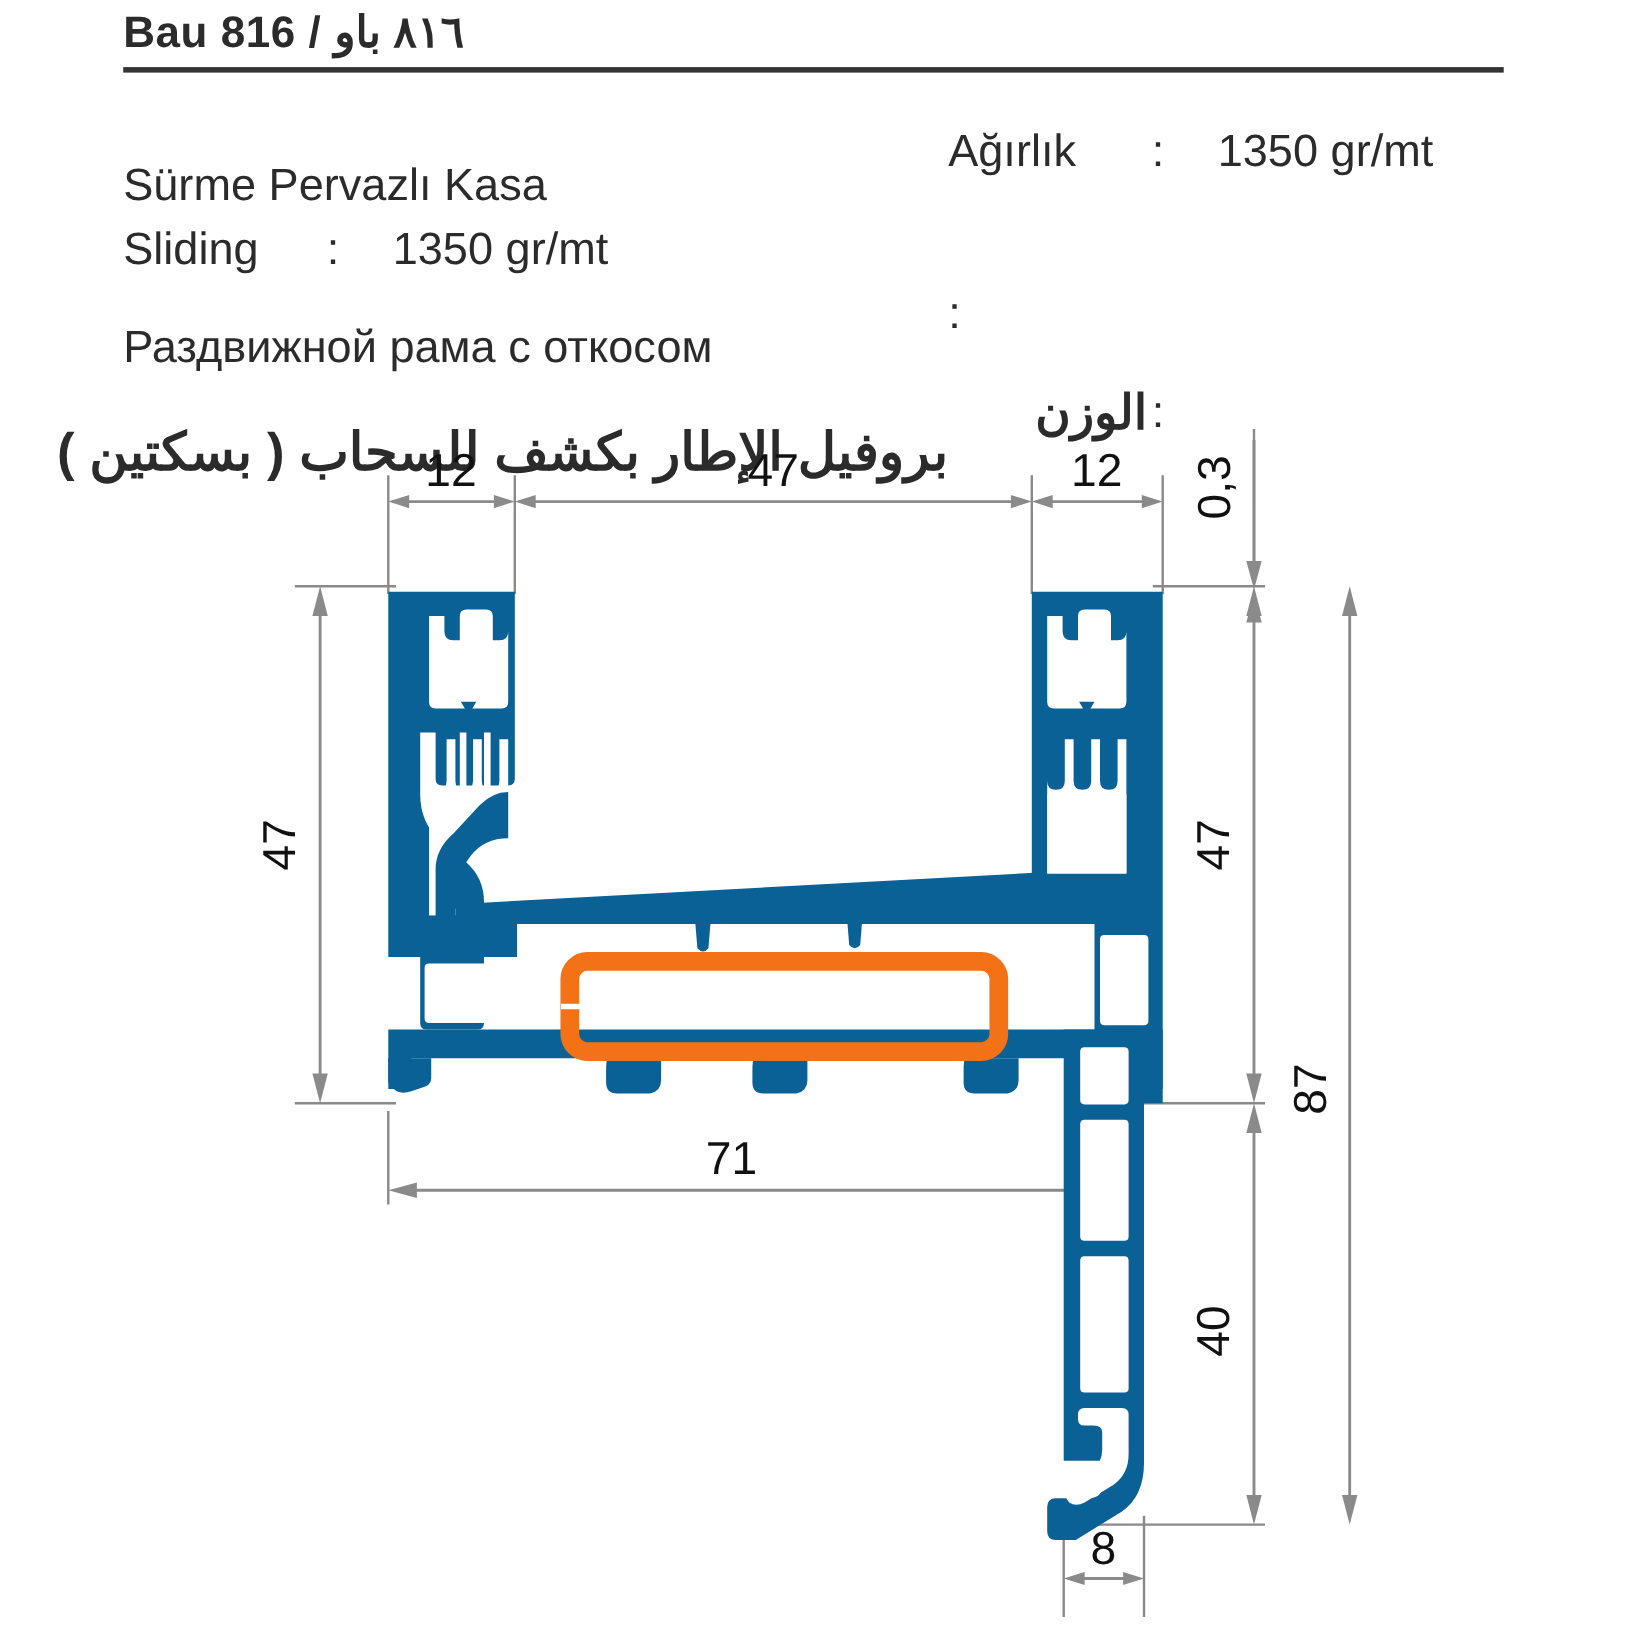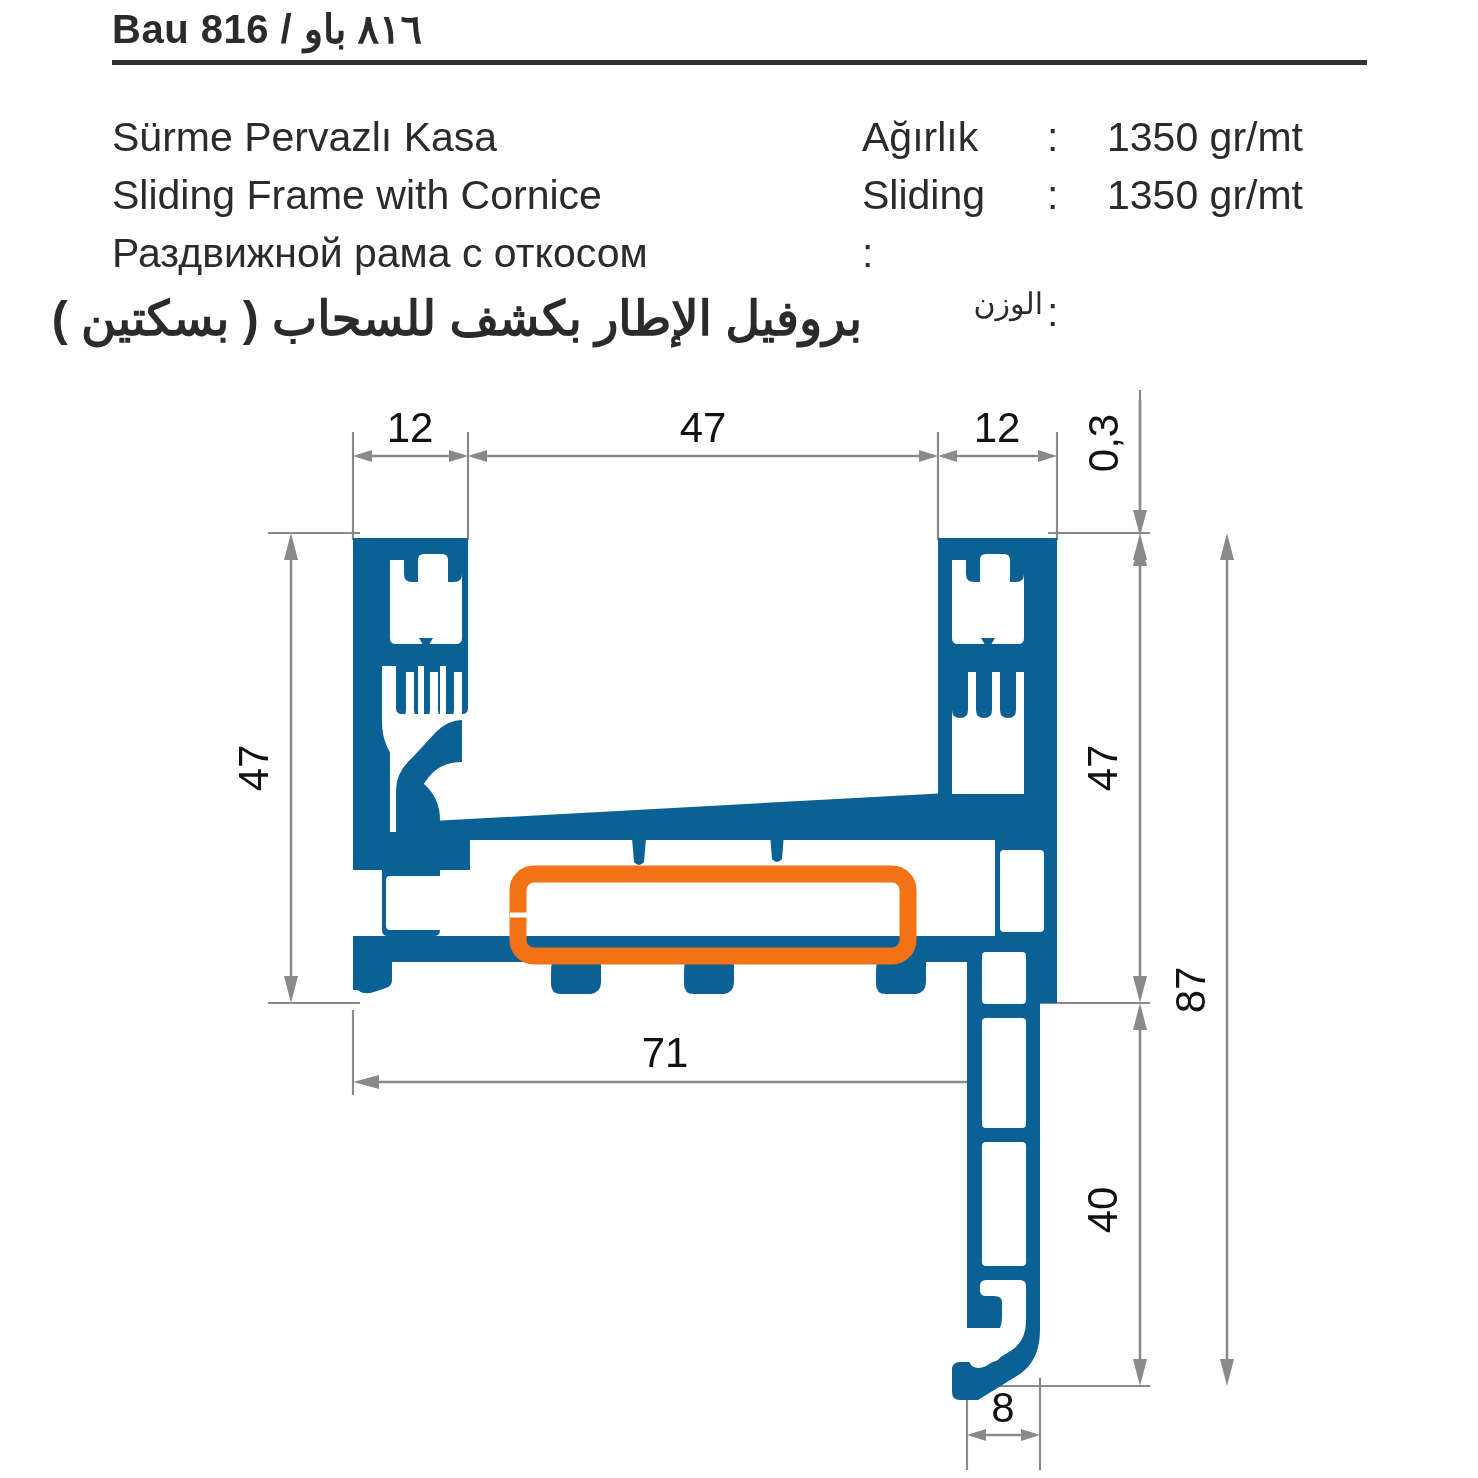--- a/index.html
+++ b/index.html
@@ -7,26 +7,26 @@
        font-family:"Liberation Sans", sans-serif;color:#2b2b2b;}
   #page{position:relative;width:1478px;height:1478px;}
 
   
   .hdr{position:absolute;left:112px;top:6px;width:1258px;}
   .hdr-title{font-size:40px;font-weight:bold;letter-spacing:.5px;white-space:nowrap;}
   .hdr-rule{margin-top:8px;border-bottom:5px solid #333;width:1255px;}
 
   .info{position:absolute;left:112px;top:108px;width:1262px;}
   .info-row{display:flex;align-items:flex-start;}
-  .desc{width:750px;font-size:41px;line-height:1.42;white-space:nowrap;}
+  .desc{width:750px;font-size:41px;line-height:1.42;white-space:nowrap;margin-top:31px;}
   .desc.ar{font-size:48px;direction:rtl;text-align:right;font-weight:bold;line-height:1.5;}
   .wlab{width:185px;font-size:41px;line-height:1.42;white-space:nowrap;}
   .wcolon{width:60px;font-size:41px;line-height:1.42;}
   .wval{font-size:41px;line-height:1.42;white-space:nowrap;}
-  .wlab.ar,.wval.ar{font-weight:normal;font-size:30px;direction:rtl;}
+  .wlab.ar,.wval.ar{font-weight:bold;font-size:44px;direction:rtl;}
   .wlab.ar{text-align:right;padding-right:4px;width:181px;}
 
   
   #draw{position:absolute;left:0;top:370px;width:1336px;height:1108px;}
   svg{display:block;}
   .dimline{stroke:#8a8a8a;stroke-width:2.6;fill:none;}
   .extline{stroke:#8a8a8a;stroke-width:2.2;fill:none;}
   .dimtxt{font-family:"Liberation Sans",sans-serif;font-size:42px;fill:#111;
           text-anchor:middle;dominant-baseline:alphabetic;}
   .alu{fill:#0a6196;}
@@ -45,21 +45,20 @@
   <div class="info">
 
     <div class="info-row">
       <div class="desc">Sürme Pervazlı Kasa</div>
       <div class="wlab">Ağırlık</div>
       <div class="wcolon">:</div>
       <div class="wval">1350  gr/mt</div>
     </div>
 
     <div class="info-row">
-      <div class="desc">Sliding Frame with Cornice</div>
       <div class="wlab">Sliding</div>
       <div class="wcolon">:</div>
       <div class="wval">1350  gr/mt</div>
     </div>
 
     <div class="info-row">
       <div class="desc">Раздвижной рама с откосом</div>
       <div class="wcolon">:</div>
     </div>
 

